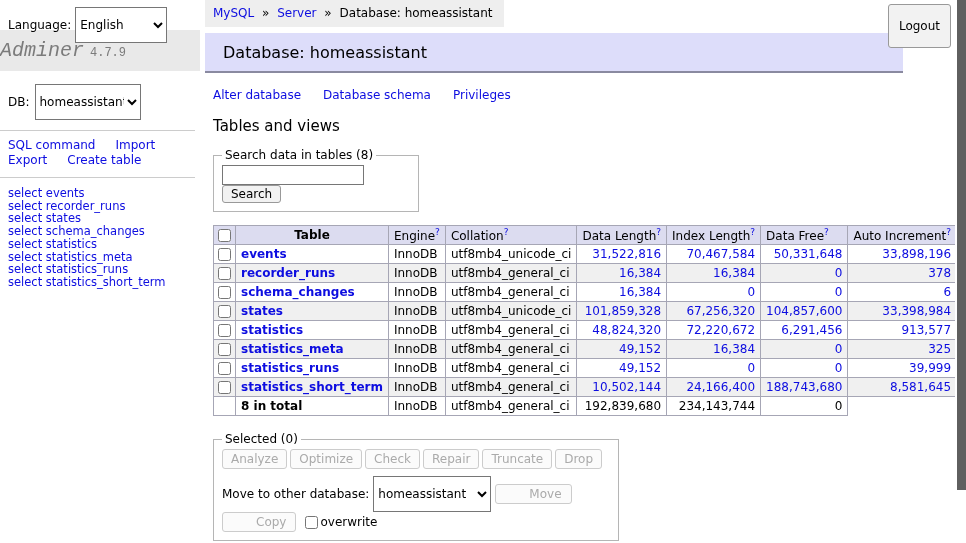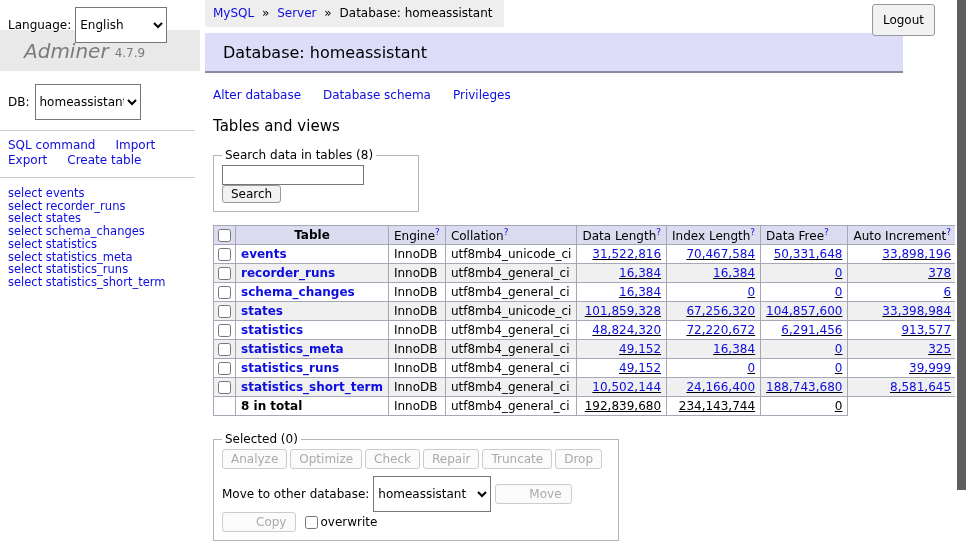--- a/index.html
+++ b/index.html
@@ -9,58 +9,58 @@
   select{font-family:inherit;font-size:12px;border:1px solid #767676;background:#fff;height:36px;}
   button{font-family:inherit;font-size:12px;border:1px solid #999;background:#f2f2f2;border-radius:3px;padding:2px 9px;color:#000;}
   button:disabled{color:#aaa;border-color:#ccc;background:#fbfbfb;padding-left:33px;}
   input[type=checkbox]{width:13px;height:13px;margin:0 2px 0 2px;vertical-align:middle;}
 
   
   .sidebar{position:absolute;left:0;top:0;width:200px;}
   .lang-row{padding:7px 0 0 8px;height:23px;}
   .lang-row label{margin-right:4px;}
   .lang-row select{width:92px;}
-  .logo{height:41px;background:#e9e9e9;display:flex;align-items:center;padding-left:24px;box-sizing:border-box;}
+  .logo{height:41px;background:#e9e9e9;display:flex;align-items:center;padding-left:0;box-sizing:border-box;font-family:Liberation Mono, monospace;}
   .logo .brand{font-style:italic;font-size:20px;color:#7b7b7b;}
   .logo .ver{font-size:12px;color:#7b7b7b;margin-left:6px;padding-top:5px;}
   .db-row{padding:13px 0 10px 8px;}
   .db-row label{margin-right:5px;}
   .db-row select{width:106px;}
   .cmd-block{border-top:1px solid #ccc;border-bottom:1px solid #ccc;width:195px;padding:7px 0 9px 8px;box-sizing:border-box;}
   .cmd-block .cmd-line{line-height:15px;}
   .cmd-block a{margin-right:20px;}
   .table-list{list-style:none;margin:9px 0 0;padding:0 0 0 8px;}
   .table-list li{line-height:12.7px;font-size:11.5px;}
 
   
   .main{position:absolute;left:205px;top:0;right:11px;bottom:0;padding-left:8px;box-sizing:border-box;}
   .breadcrumb{display:inline-block;background:#eee;padding:7px 12px 7px 8px;margin-left:-8px;line-height:13px;}
   .breadcrumb .sep{color:#000;margin:0 4px;}
-  .logout-btn{position:absolute;top:4px;right:20px;padding:8px 10px;}
+  .logout-btn{position:absolute;top:4px;right:4px;padding:14px 10px;}
   .page-title{background:#ddddfa;border-bottom:2px solid #8a8aa0;width:698px;margin:6px 0 0 -8px;padding:10px 0 9px 18px;font-size:16px;font-weight:normal;box-sizing:border-box;}
   .db-actions{margin-top:15px;}
   .db-actions a{margin-right:22px;}
   h3{font-size:15px;font-weight:normal;margin:15px 0 8px;}
 
   
   fieldset{border:1px solid #b5b5b5;margin:0;padding:3px 8px 8px;}
   legend{padding:0 3px;}
   .search-fs{margin-top:13px;width:188px;}
   .search-fs input[type=text]{width:136px;height:16px;border:1px solid #767676;margin-right:4px;vertical-align:middle;}
   .search-fs button{padding:1px 8px;}
 
   
   table{border-collapse:collapse;table-layout:fixed;margin-top:13px;}
   th,td{border:1px solid #a6a6b5;padding:1px 5px;height:16px;overflow:hidden;white-space:nowrap;box-sizing:content-box;font-weight:normal;text-align:left;}
   thead th{background:#dcdcf0;}
   thead th.col-table{text-align:center;font-weight:bold;}
   sup.help{font-size:9px;}
   tbody tr:nth-child(even){background:#f0f0f0;}
   tbody th a{font-weight:bold;}
-  td.num{text-align:right;text-decoration:underline;}
+  td.num{text-align:right;}
   td.cb,th.cb{text-align:center;padding:1px 2px;}
   tfoot th{font-weight:bold;background:#fff;}
   tfoot td{background:#fff;}
   td.noborder{border:none;background:#fff;}
 
   
   .selected-fs{margin-top:16px;width:388px;}
   .selected-fs .btn-row button{margin-right:3px;padding:2px 8px;}
   .move-row{margin-top:7px;}
   .move-row select{width:118px;margin:0 4px;}

